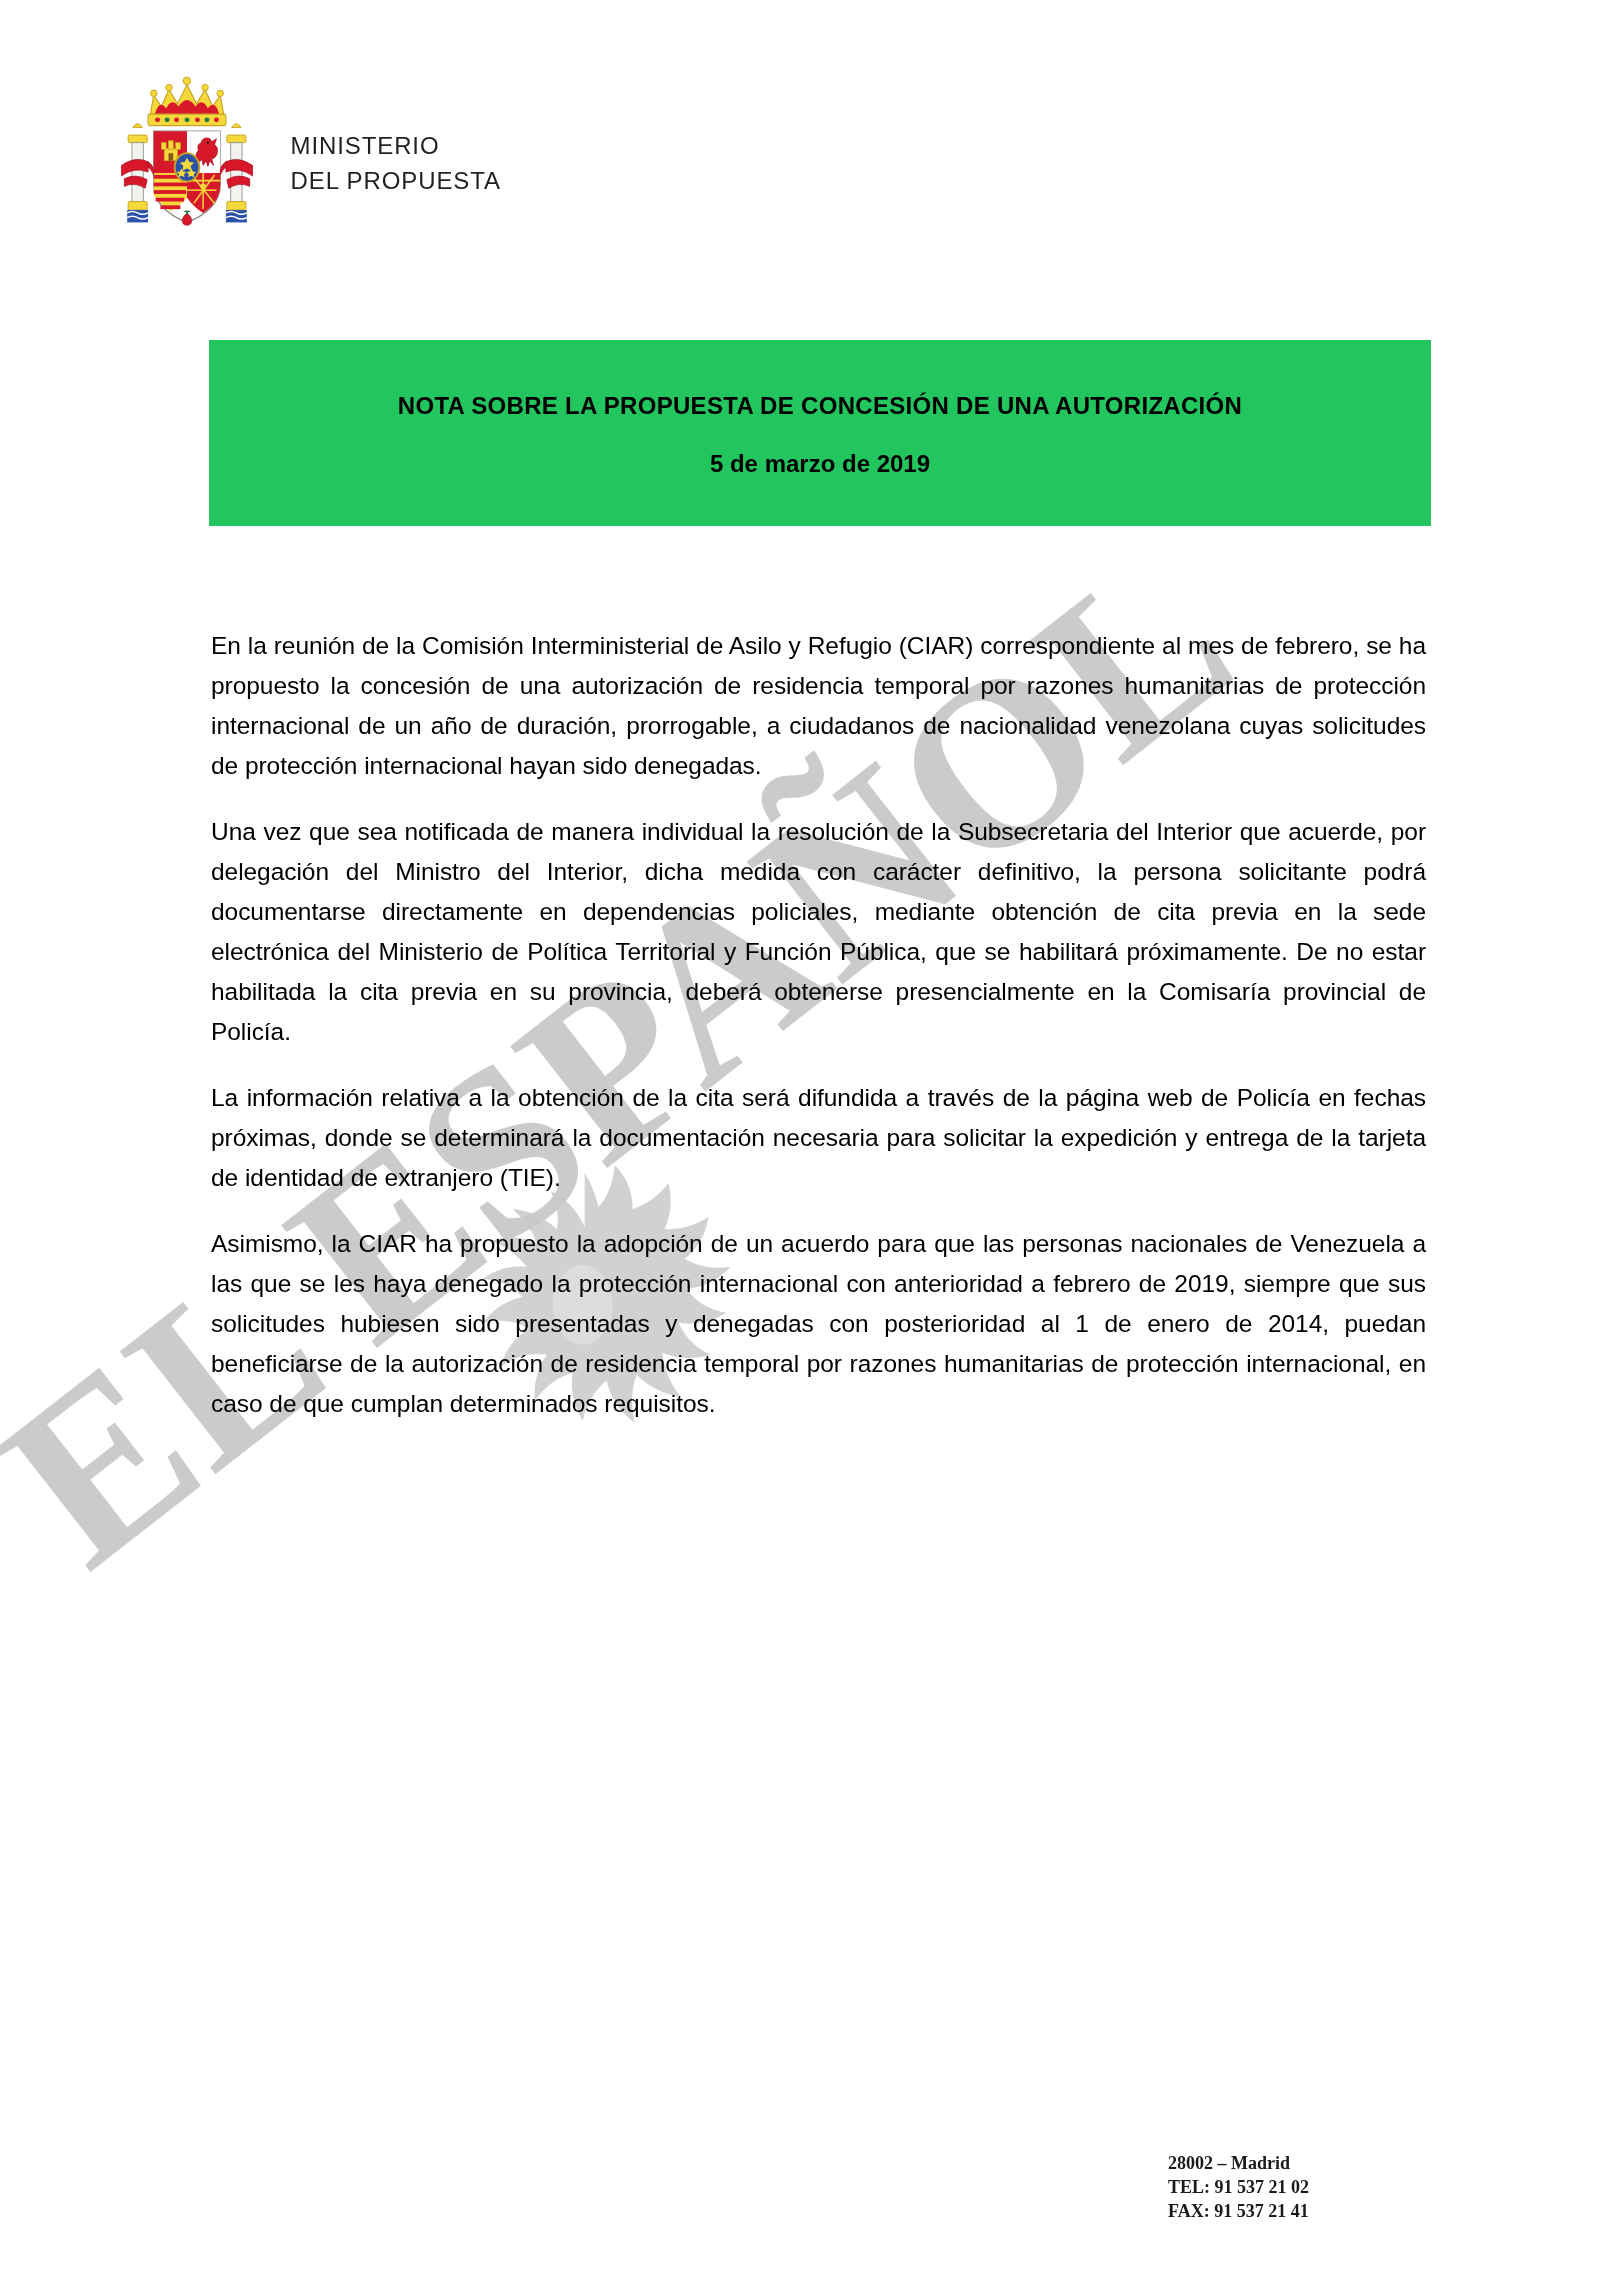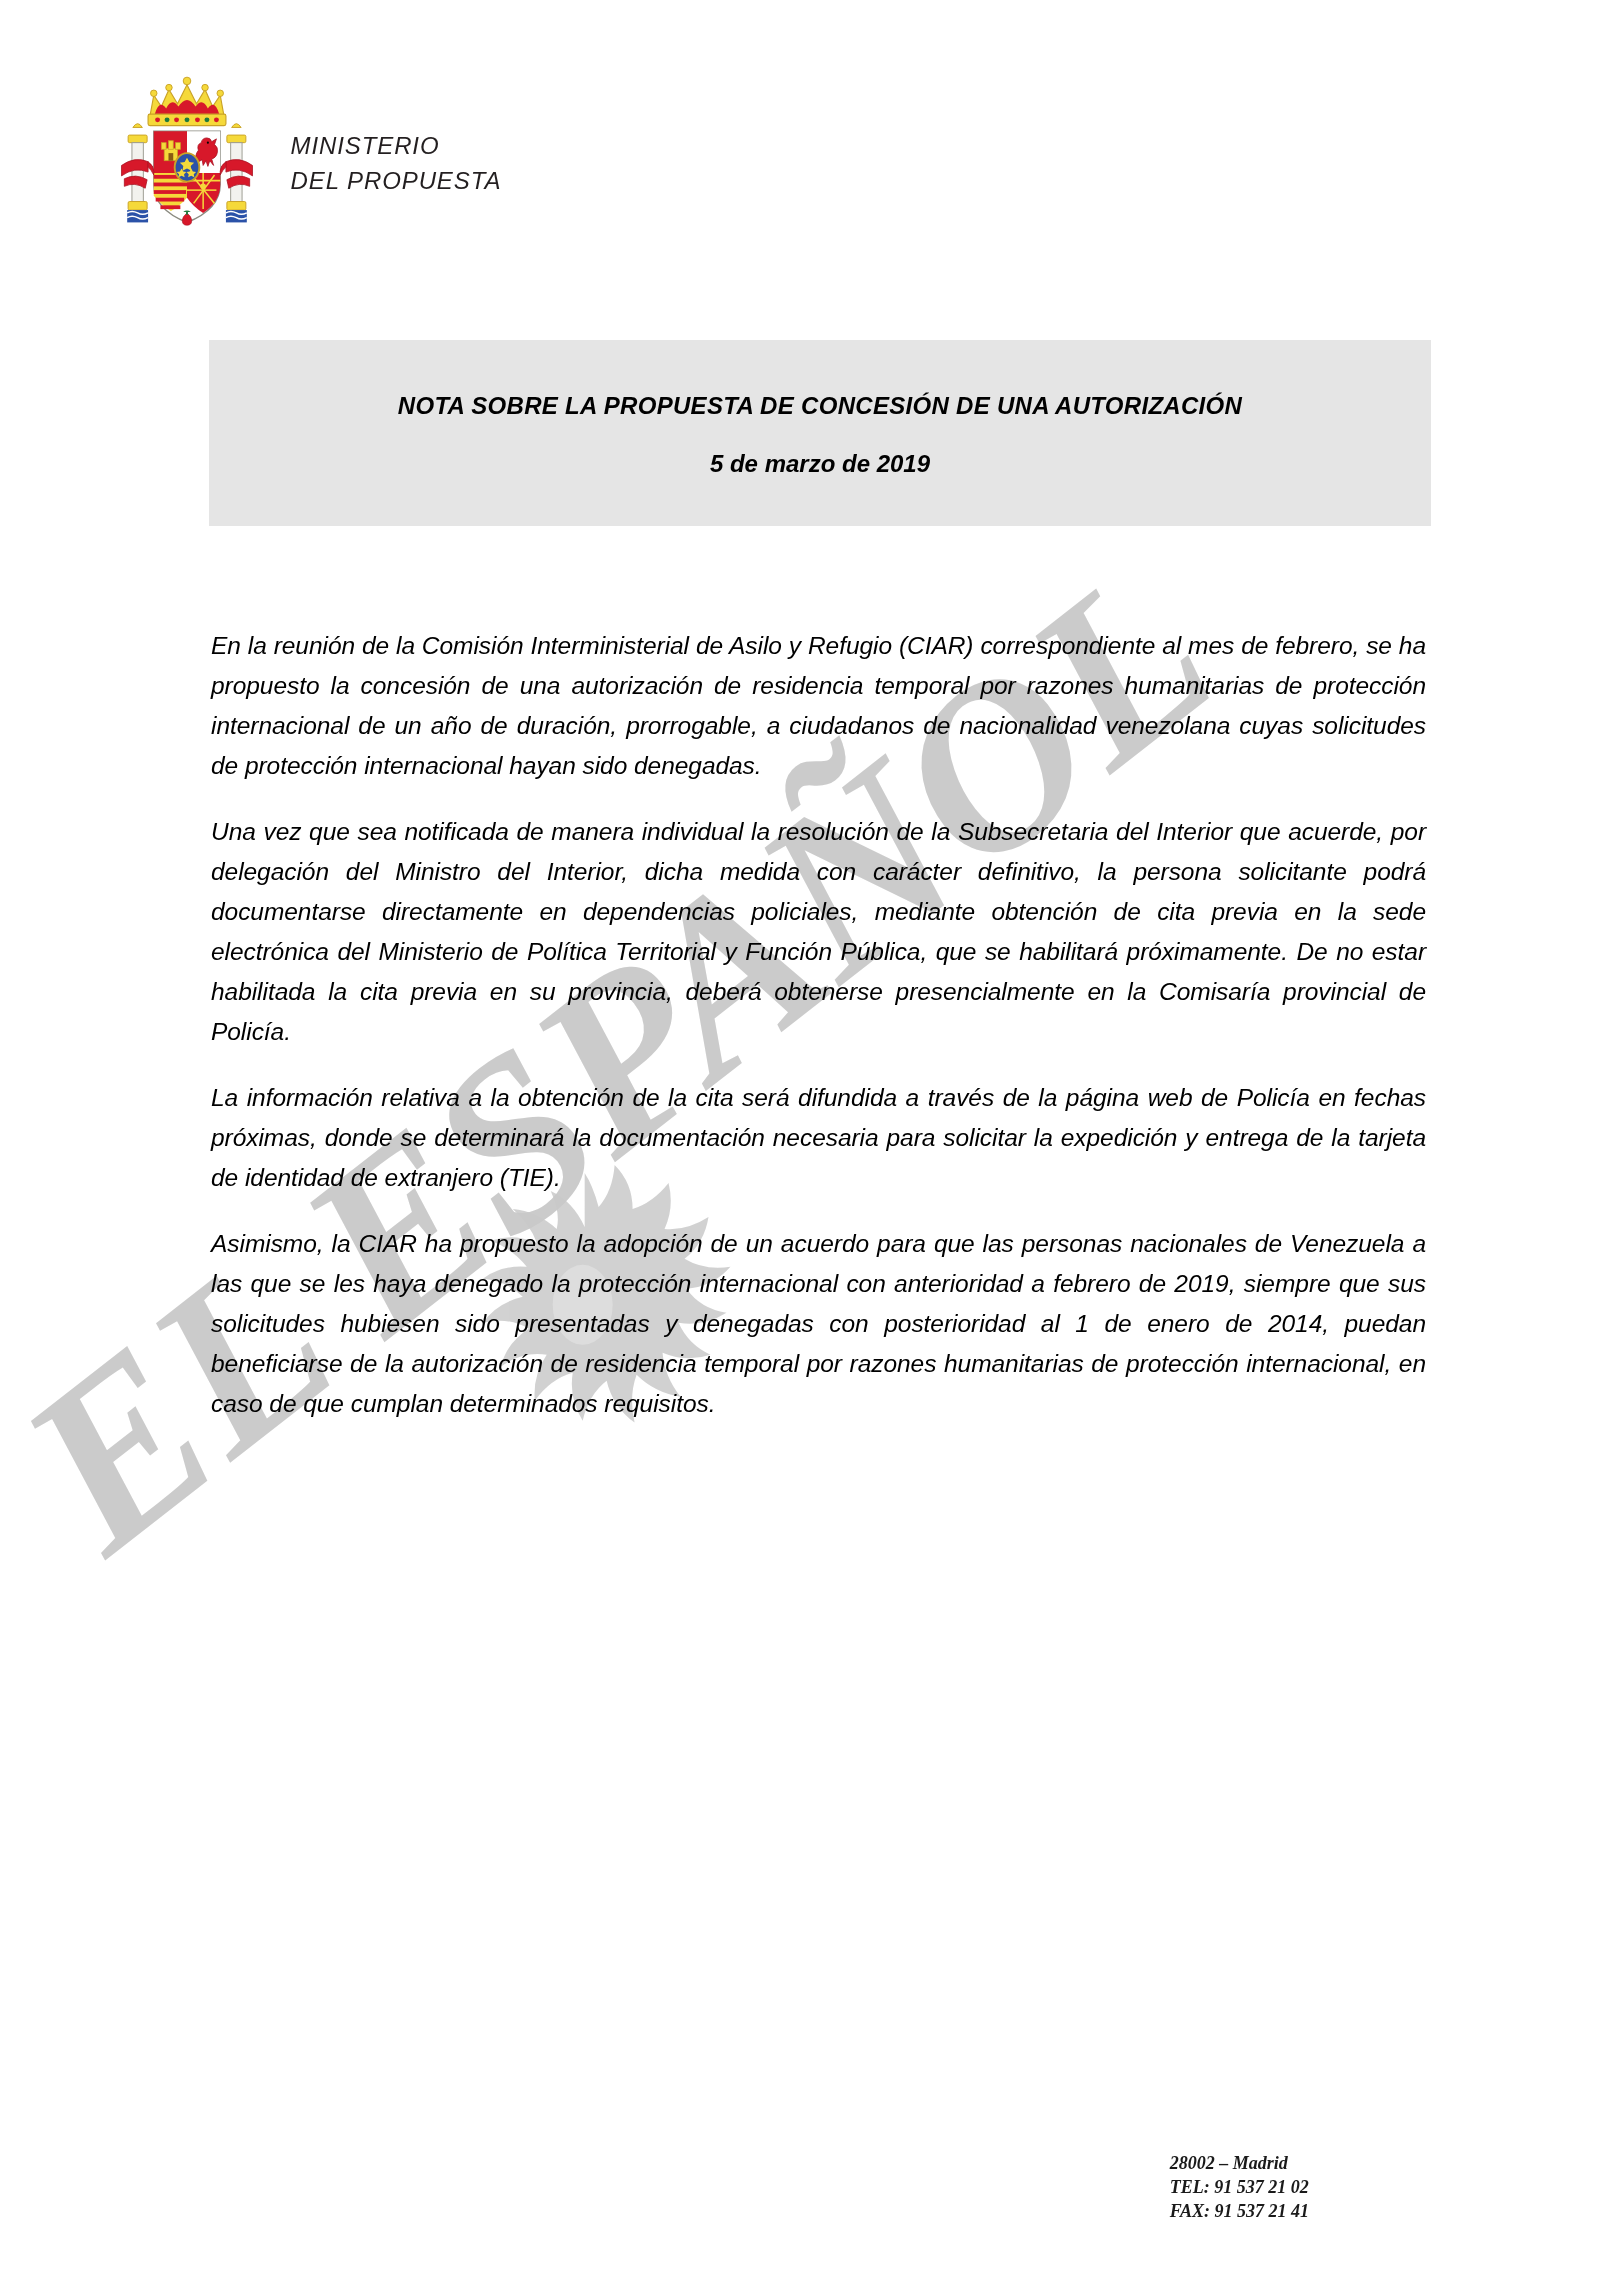--- a/index.html
+++ b/index.html
@@ -14,21 +14,20 @@
     font-family: "Liberation Sans", sans-serif;
     color: #000000;
     overflow: hidden;
   }
 
   .page {
     position: absolute;
     inset: 0;
     width: 1488px;
     height: 2294px;
-    font-style: italic;
   }
 
   
   .watermark {
     position: absolute;
     left: 0;
     top: 0;
     width: 1623px;
     height: 2294px;
     pointer-events: none;
@@ -60,21 +59,21 @@
   }
   .ministry-text div { }
 
   
   .title-banner {
     position: absolute;
     left: 209px;
     top: 340px;
     width: 1222px;
     height: 186px;
-    background: #e5e5e5;
+    background: #22c55e;
     z-index: 2;
     display: flex;
     flex-direction: column;
     justify-content: center;
     align-items: center;
     box-sizing: border-box;
     padding: 0 28.5px;
   }
   .title-line {
     font-size: 24px;

